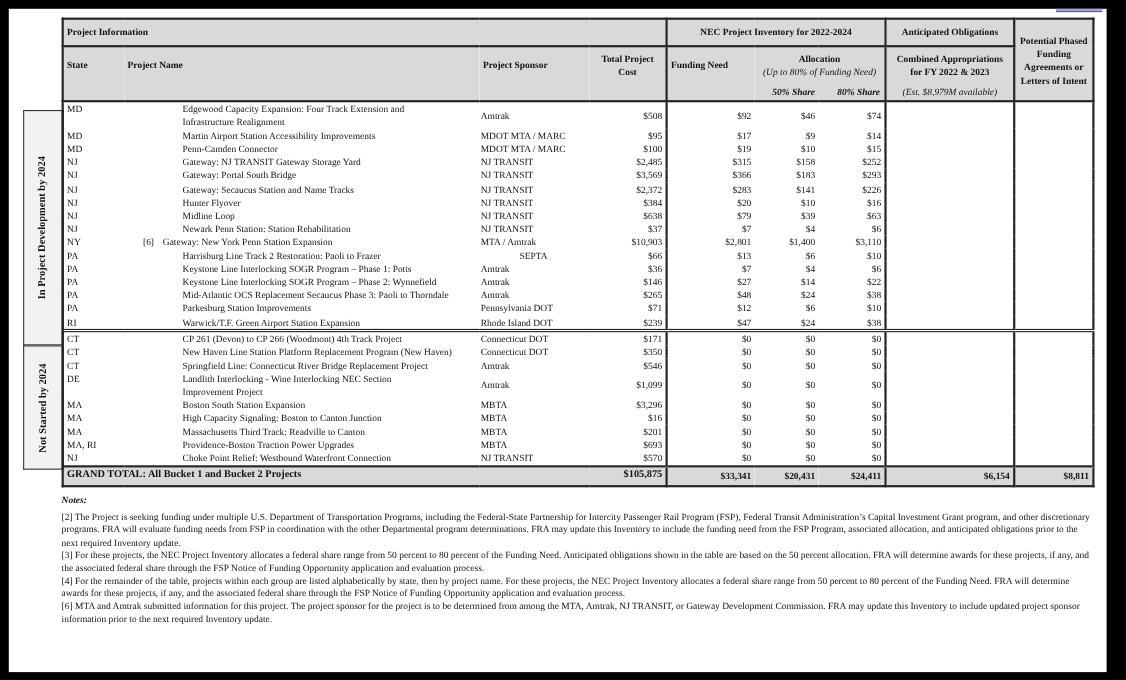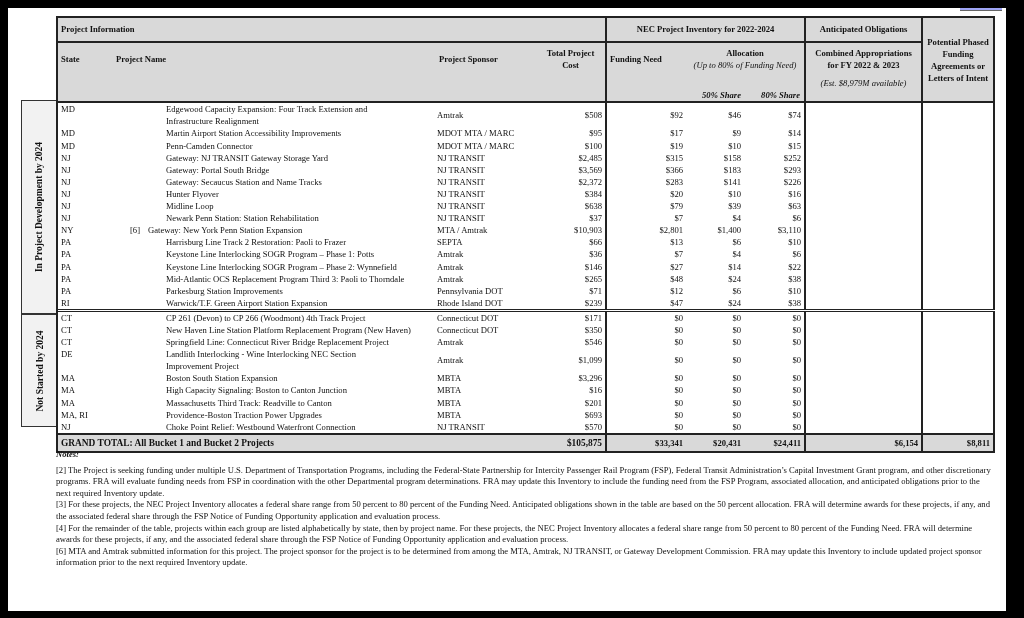--- a/index.html
+++ b/index.html
@@ -62,21 +62,21 @@
       </tr>
       <tr class="hd" style="height:50px;">
         <th style="text-align:left;border-left:2px solid #222;border-bottom:2px solid #222;padding-top:10px;">State</th>
         <th style="text-align:left;border-bottom:2px solid #222;padding-top:10px;">Project Name</th>
         <th style="text-align:left;border-bottom:2px solid #222;padding-top:10px;">Project Sponsor</th>
         <th style="text-align:center;border-bottom:2px solid #222;border-right:2px solid #222;white-space:normal;padding-top:4px;">Total Project Cost</th>
         <th style="text-align:left;border-bottom:2px solid #222;padding-top:10px;">Funding Need</th>
         <th colspan="2" style="border-bottom:2px solid #222;border-right:2px solid #222;padding:4px 2px 0;">
           <div class="c">Allocation</div>
           <div class="c ital">(Up to 80% of Funding Need)</div>
-          <div style="display:flex;justify-content:space-between;margin-top:18px;padding:0 2px 0 14px;">
+          <div style="display:flex;justify-content:space-between;margin-top:6px;padding:0 2px 0 14px;">
             <span class="bi">50% Share</span>
             <span class="bi">80% Share</span>
           </div>
         </th>
         <th style="border-bottom:2px solid #222;border-right:2px solid #222;white-space:normal;padding-top:4px;">
           <div class="c">Combined Appropriations for FY 2022 &amp; 2023</div>
           <div class="c ital" style="margin-top:6px;">(Est. $8,979M available)</div>
         </th>
       </tr>
     </thead>
@@ -187,21 +187,21 @@
           <td class="num" style="border-right: 2px solid rgb(34, 34, 34);">$10,903</td>
           <td class="num" style="">$2,801</td>
           <td class="num" style="">$1,400</td>
           <td class="num" style="border-right: 2px solid rgb(34, 34, 34);">$3,110</td>
           <td style="border-right: 2px solid rgb(34, 34, 34);"></td>
           <td style="border-right: 2px solid rgb(34, 34, 34);"></td>
         </tr>
         <tr>
           <td style="border-left: 2px solid rgb(34, 34, 34);">PA</td>
           <td style="white-space: normal; padding-left: 53px;"><span>Harrisburg Line Track 2 Restoration: Paoli to Frazer</span></td>
-          <td style="padding-left: 1px;">SEPTA</td>
+          <td style="padding-left: 1px; text-align: center;">SEPTA</td>
           <td class="num" style="border-right: 2px solid rgb(34, 34, 34);">$66</td>
           <td class="num" style="">$13</td>
           <td class="num" style="">$6</td>
           <td class="num" style="border-right: 2px solid rgb(34, 34, 34);">$10</td>
           <td style="border-right: 2px solid rgb(34, 34, 34);"></td>
           <td style="border-right: 2px solid rgb(34, 34, 34);"></td>
         </tr>
         <tr>
           <td style="border-left: 2px solid rgb(34, 34, 34);">PA</td>
           <td style="white-space: normal; padding-left: 53px;"><span>Keystone Line Interlocking SOGR Program – Phase 1: Potts</span></td>
@@ -219,21 +219,21 @@
           <td style="padding-left: 1px;">Amtrak</td>
           <td class="num" style="border-right: 2px solid rgb(34, 34, 34);">$146</td>
           <td class="num" style="">$27</td>
           <td class="num" style="">$14</td>
           <td class="num" style="border-right: 2px solid rgb(34, 34, 34);">$22</td>
           <td style="border-right: 2px solid rgb(34, 34, 34);"></td>
           <td style="border-right: 2px solid rgb(34, 34, 34);"></td>
         </tr>
         <tr>
           <td style="border-left: 2px solid rgb(34, 34, 34);">PA</td>
-          <td style="white-space: normal; padding-left: 53px;"><span>Mid-Atlantic OCS Replacement Program Third 3: Paoli to Thorndale</span></td>
+          <td style="white-space: normal; padding-left: 53px;"><span>Mid-Atlantic OCS Replacement Secaucus Phase 3: Paoli to Thorndale</span></td>
           <td style="padding-left: 1px;">Amtrak</td>
           <td class="num" style="border-right: 2px solid rgb(34, 34, 34);">$265</td>
           <td class="num" style="">$48</td>
           <td class="num" style="">$24</td>
           <td class="num" style="border-right: 2px solid rgb(34, 34, 34);">$38</td>
           <td style="border-right: 2px solid rgb(34, 34, 34);"></td>
           <td style="border-right: 2px solid rgb(34, 34, 34);"></td>
         </tr>
         <tr>
           <td style="border-left: 2px solid rgb(34, 34, 34);">PA</td>

